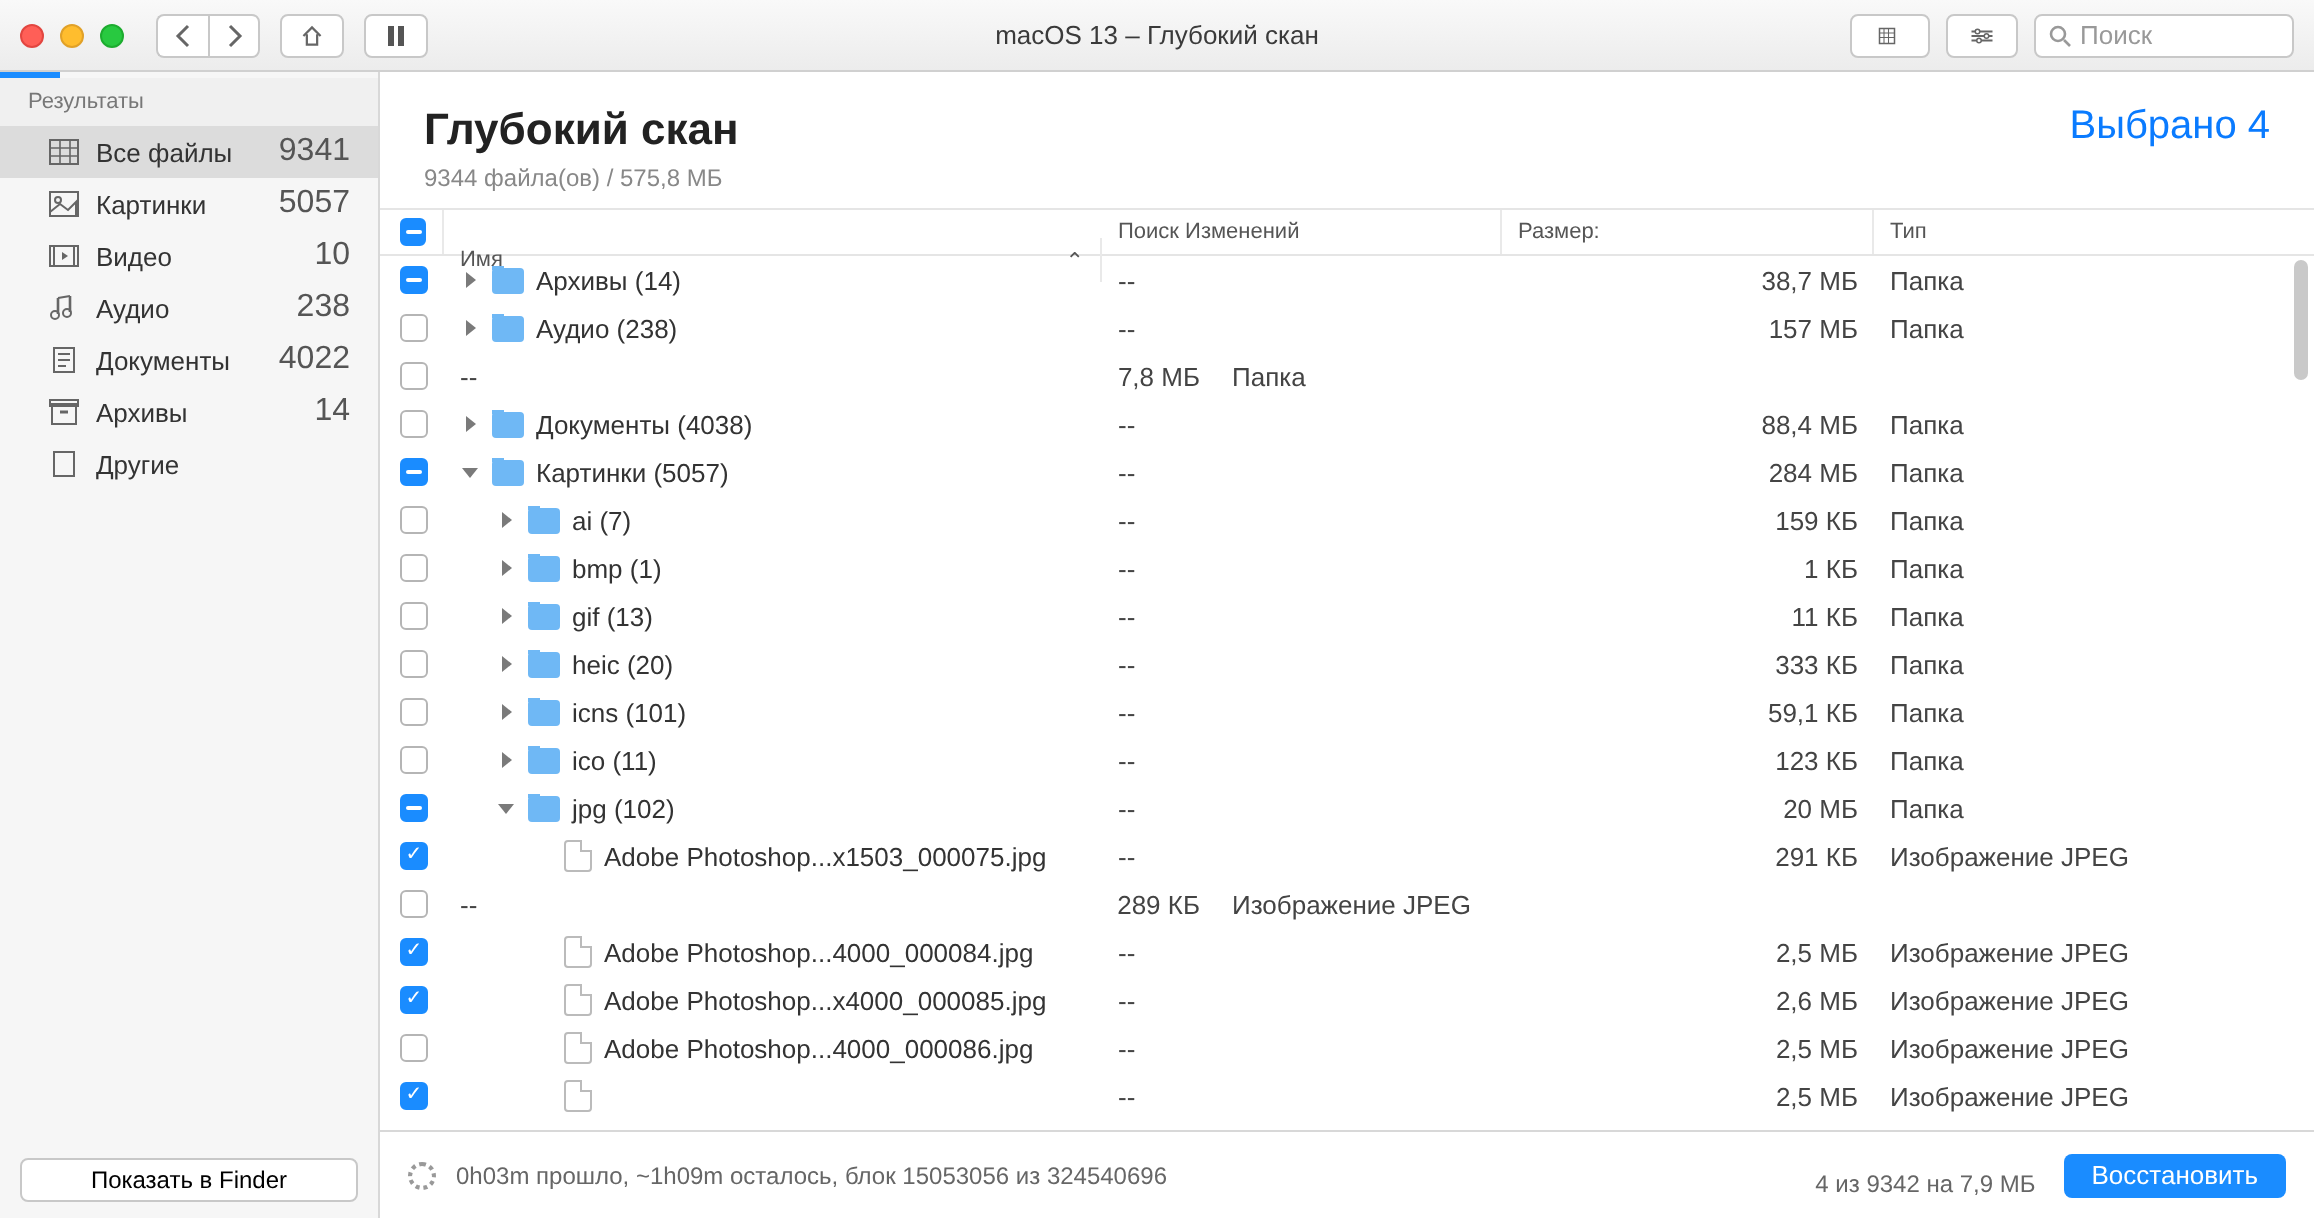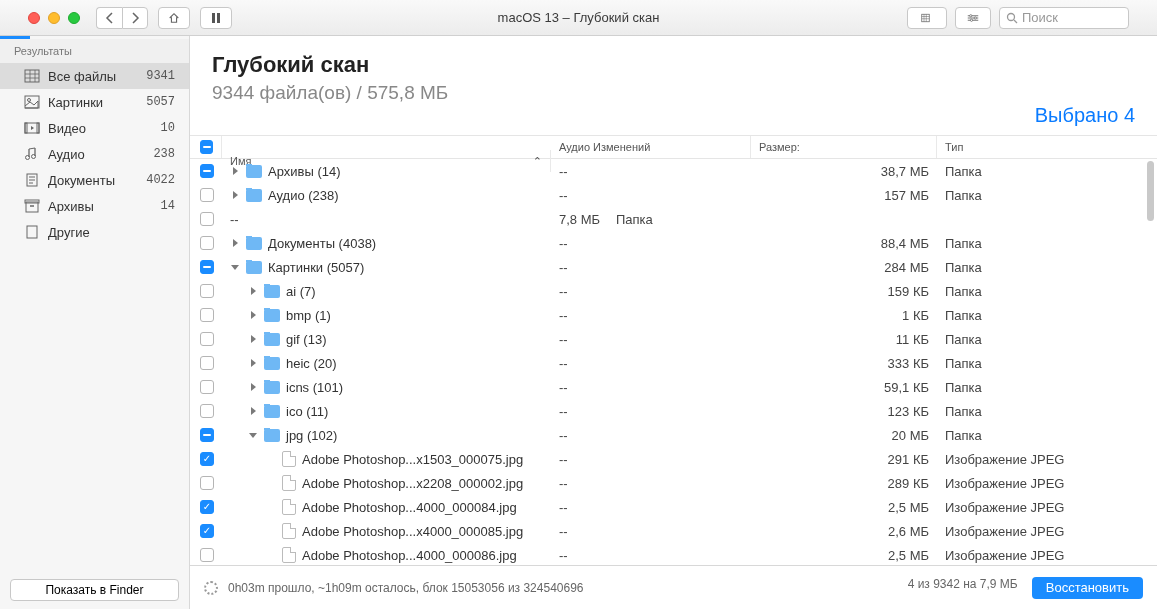--- a/index.html
+++ b/index.html
@@ -1,19 +1,19 @@
 <!DOCTYPE html>
 <html><head>
 <meta charset="utf-8">
 <style>
 * { margin: 0; padding: 0; box-sizing: border-box; font-family: -apple-system, "Helvetica Neue", Arial, sans-serif; }
 body { width: 1157px; height: 609px; background: #fff; overflow: hidden; font-size: 13px; color: #333; }
 
 
-.toolbar { height: 36px; width: 100%; background: linear-gradient(#f9f9f9,#ececec); border-bottom: 1px solid #d0d0d0; display: flex; align-items: center; padding: 0 28px; gap: 10px; position: relative; }
+.toolbar { height: 36px; width: 100%; background: linear-gradient(#f9f9f9,#ececec); border-bottom: 1px solid #d0d0d0; display: flex; align-items: center; padding: 0 10px; gap: 10px; position: relative; }
 .traffic { display: flex; gap: 8px; margin-right: 6px; }
 .tl { width: 12px; height: 12px; border-radius: 50%; }
 .tl.red { background: #ff5f57; border: 0.5px solid #e24640; }
 .tl.yellow { background: #ffbd2e; border: 0.5px solid #e1a128; }
 .tl.green { background: #28c940; border: 0.5px solid #1dac2f; }
 .segbtn { display: flex; }
 .tbtn { height: 22px; min-width: 26px; background: #fff; border: 1px solid #c8c8c8; border-radius: 4px; display: flex; align-items: center; justify-content: center; color: #555; cursor: default; }
 .segbtn .tbtn:first-child { border-top-right-radius: 0; border-bottom-right-radius: 0; border-right: none; }
 .segbtn .tbtn:last-child { border-top-left-radius: 0; border-bottom-left-radius: 0; }
 .tbtn svg { width: 12px; height: 12px; }
@@ -24,29 +24,29 @@
 
 .main { display: flex; height: calc(100% - 36px); }
 .sidebar { width: 190px; background: #f6f6f6; border-right: 1px solid #d8d8d8; display: flex; flex-direction: column; }
 .side-progress { height: 3px; width: 30px; background: #1a8cff; margin-left: 0; }
 .side-header { font-size: 11px; color: #777; padding: 6px 14px 6px 14px; background: #f0f0f0; }
 .side-items { flex: 1; overflow-y: auto; }
 .side-item { display: flex; align-items: center; height: 26px; padding: 0 14px 0 24px; font-size: 13px; color: #333; gap: 8px; }
 .side-item.active { background: #dcdcdc; }
 .side-item .sicon { width: 16px; height: 14px; display: flex; align-items: center; justify-content: center; color: #666; }
 .side-item .sicon svg { width: 16px; height: 14px; }
-.side-item .count { margin-left: auto; color: #555; font-size: 12px; font-family: Liberation Mono, monospace; }
+.side-item .count { margin-left: auto; color: #555; font-size: 16px; }
 .side-bottom { padding: 8px 10px; }
 .finder-btn { width: 100%; height: 22px; background: #fff; border: 1px solid #c8c8c8; border-radius: 4px; font-size: 12px; }
 
 
 .content { flex: 1; display: flex; flex-direction: column; overflow: hidden; }
-.header { padding: 16px 22px 8px 22px; display: flex; align-items: flex-start; flex-direction: column; }
+.header { padding: 16px 22px 8px 22px; display: flex; align-items: flex-start; }
 .header-left h1 { font-size: 22px; font-weight: 600; color: #222; }
-.header-left .sub { font-size: 19px; color: #888; margin-top: 4px; }
+.header-left .sub { font-size: 12px; color: #888; margin-top: 4px; }
 .header-right { margin-left: auto; font-size: 20px; color: #0a7bff; font-weight: 400; }
 
 .cols { display: flex; height: 24px; border-top: 1px solid #e5e5e5; border-bottom: 1px solid #e5e5e5; background: #fff; font-size: 11px; color: #555; align-items: center; padding-right: 12px; }
 .cols > div { display: flex; align-items: center; border-right: 1px solid #e9e9e9; height: 100%; padding: 0 8px; }
 .col-check { width: 32px; padding-left: 10px !important; }
 .col-name { flex: 1; display: flex; justify-content: space-between; padding-right: 8px; margin-top: 28px; }
 .col-date { width: 200px; }
 .col-size { width: 186px; }
 .col-type { width: 208px; border-right: none !important; }
 
@@ -71,21 +71,21 @@
 .folder-icon { width: 16px; height: 13px; background: #6fb8f5; border-radius: 2px; position: relative; }
 .folder-icon::before { content: ""; position: absolute; top: -2px; left: 0; width: 6px; height: 3px; background: #6fb8f5; border-radius: 1px 1px 0 0; }
 .file-icon { width: 14px; height: 16px; border: 1px solid #bbb; border-radius: 2px; background: #fff; position: relative; }
 .file-icon::before { content:""; position:absolute; right:-1px; top:-1px; width:5px; height:5px; background:#fff; border-left:1px solid #bbb; border-bottom:1px solid #bbb; }
 
 .scrollbar-fake { position: absolute; right: 3px; top: 2px; width: 7px; height: 60px; background: #c9c9c9; border-radius: 4px; }
 
 
 .status { height: 44px; border-top: 1px solid #d8d8d8; display: flex; align-items: center; padding: 0 14px; font-size: 12px; color: #666; gap: 10px; }
 .status .spinner { width: 14px; height: 14px; border: 2px dotted #999; border-radius: 50%; }
-.status .right { margin-left: auto; display: flex; align-items: flex-start; gap: 14px; }
+.status .right { margin-left: auto; display: flex; align-items: flex-end; gap: 14px; }
 .restore-btn { height: 22px; padding: 0 14px; background: #1a8cff; color: #fff; border: none; border-radius: 4px; font-size: 13px; }
 </style>
 </head>
 <body>
 
 <div class="toolbar">
   <div class="traffic">
     <div class="tl red"></div>
     <div class="tl yellow"></div>
     <div class="tl green"></div>
@@ -238,21 +238,21 @@
     </div>
 
     <div class="cols">
       <div class="col-check">
           <div class="chk mixed"></div>
         </div>
       <div class="col-name">
           <span>Имя</span>
           <span>⌃</span>
         </div>
-      <div class="col-date">Аудио Изменений</div>
+      <div class="col-date">Поиск Изменений</div>
       <div class="col-size">Размер:</div>
       <div class="col-type">Тип</div>
     </div>
 
     <div class="rows" id="rows">
       <div class="scrollbar-fake"></div>
     <div class="row">
     <div class="r-check">
             <div class="chk mixed"></div>
           </div>
@@ -456,25 +456,20 @@
             <span class="file-icon"></span>
             <span>Adobe Photoshop...x1503_000075.jpg</span>
           </div>
     <div class="r-date">--</div>
     <div class="r-size">291 КБ</div>
     <div class="r-type">Изображение JPEG</div>
         </div>
         <div class="row">
     <div class="r-check">
             <div class="chk"></div>
-          </div>
-    <div class="r-name" style="padding-left:44px">
-            <span class="spacer-disc"></span>
-            <span class="file-icon"></span>
-            <span>Adobe Photoshop...x2208_000002.jpg</span>
           </div>
     <div class="r-date">--</div>
     <div class="r-size">289 КБ</div>
     <div class="r-type">Изображение JPEG</div>
         </div>
         <div class="row">
     <div class="r-check">
             <div class="chk checked"></div>
           </div>
     <div class="r-name" style="padding-left:44px">

